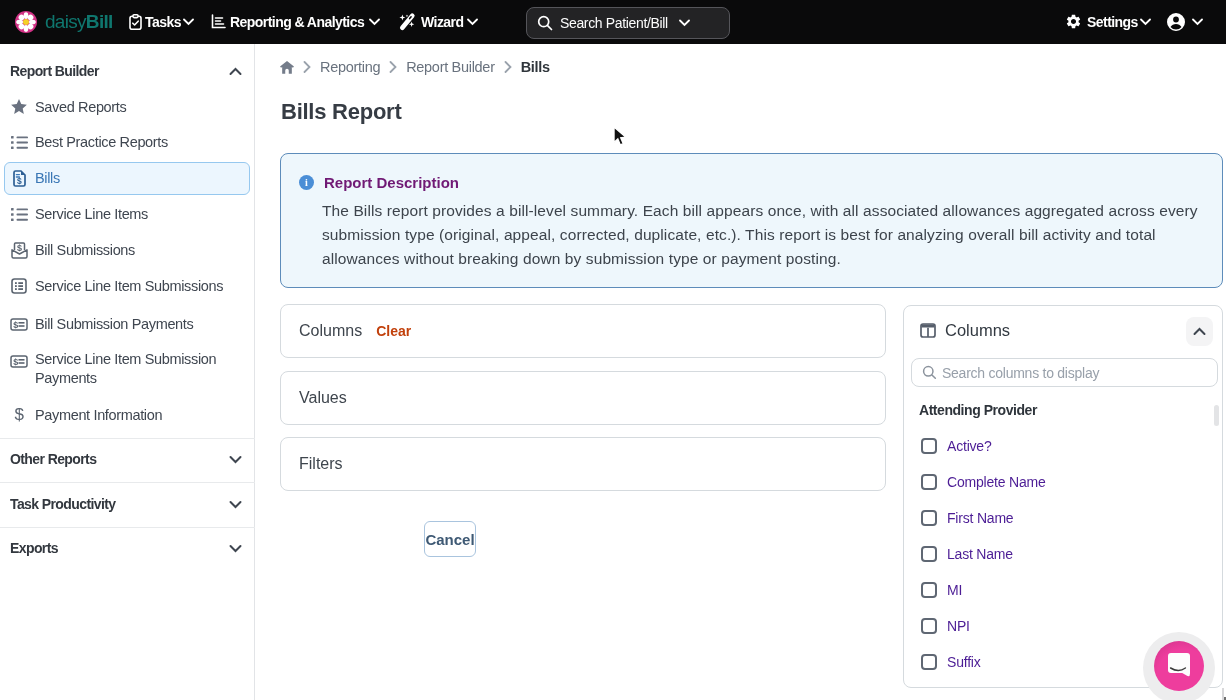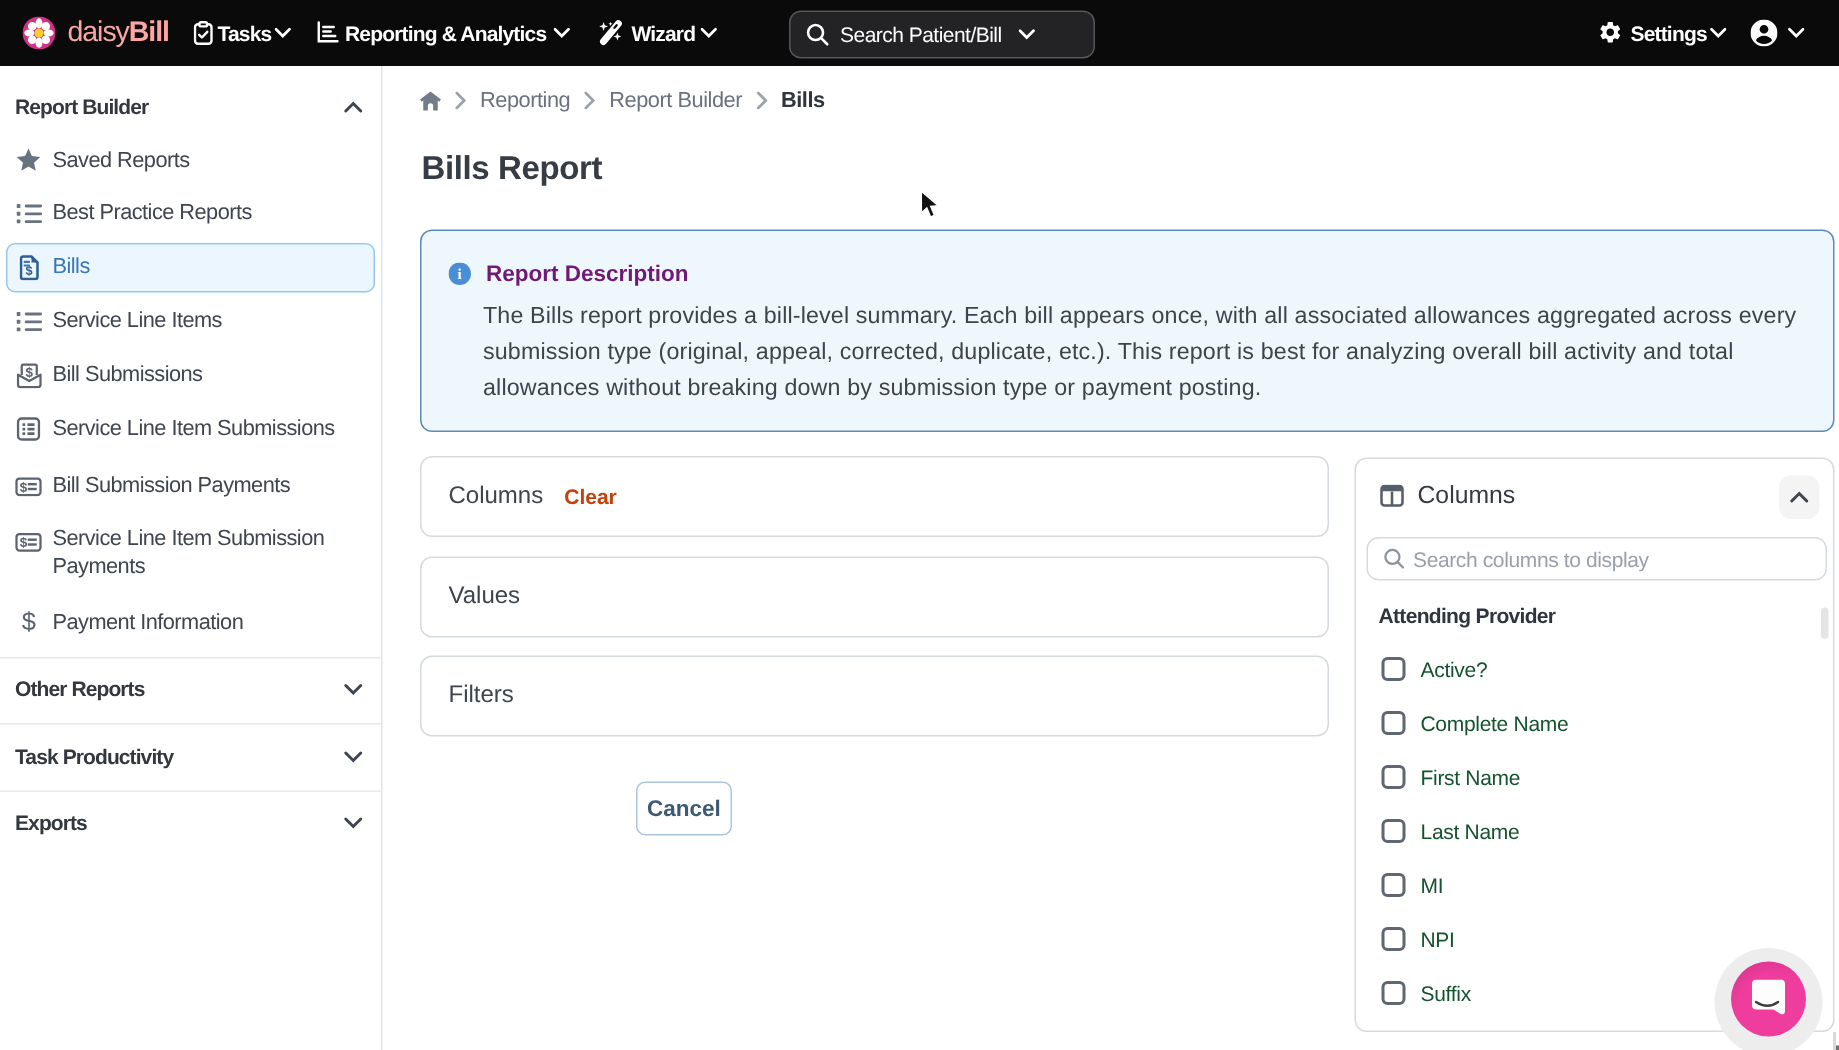--- a/index.html
+++ b/index.html
@@ -3,21 +3,21 @@
 <meta charset="utf-8">
 <style>
 * { margin:0; padding:0; box-sizing:border-box; }
 html,body { width:1226px; height:700px; overflow:hidden; background:#fff;
   font-family:"Liberation Sans", sans-serif; }
 .abs { position:absolute; }
 
 
 #nav { position:absolute; left:0; top:0; width:1226px; height:44px; background:#0a0a0b; }
 #nav .item { position:absolute; top:0; height:44px; display:flex; align-items:center; color:#fff; }
-#logo-txt { font-size:19px; color:#fca5a5; letter-spacing:-0.7px; }
+#logo-txt { font-size:19px; color:#0f766e; letter-spacing:-0.7px; }
 #logo-txt b { font-weight:700; }
 .navlbl { font-weight:700; font-size:14px; color:#fff; letter-spacing:-0.55px; }
 
 #searchbox { position:absolute; left:526px; top:7px; width:204px; height:32px;
   background:#232325; border:1px solid #55555a; border-radius:8px;
   display:flex; align-items:center; color:#fff; }
 #searchbox span { font-size:14px; color:#fdfdfd; letter-spacing:-0.35px; }
 
 
 #side { position:absolute; left:0; top:44px; width:255px; height:656px;
@@ -48,37 +48,37 @@
   color:#3d444c; white-space:nowrap; }
 
 .card { position:absolute; left:24px; width:606px; height:54px; background:#fff;
   border:1px solid #d5dade; border-radius:8px; display:flex; align-items:center; }
 .card .lbl { font-size:16px; color:#3e454d; margin-left:18px; }
 .card .clear { font-size:14px; font-weight:700; color:#c2410c; margin-left:14px; }
 
 #runbtn { position:absolute; left:48px; top:477px; width:104px; height:36px;
   background:#5b97e4; border-radius:6px; color:#fff; font-weight:700; font-size:15px;
   display:flex; align-items:center; justify-content:center; }
-#cancelbtn { position:absolute; left:168px; top:477px; width:64px; height:36px;
+#cancelbtn { position:absolute; left:168px; top:477px; width:52px; height:36px;
   background:#fff; border:1px solid #a9c4de; border-radius:6px; color:#3e5974;
   font-weight:700; font-size:15px; display:flex; align-items:center; justify-content:center; }
 
 
 #rp { position:absolute; left:647px; top:261px; width:320px; height:383px;
   background:#fff; border:1px solid #d5dade; border-radius:8px; }
 #rp-h { position:absolute; left:16px; top:15px; display:flex; align-items:center; }
 #rp-h span { font-size:16.5px; color:#333a42; margin-left:9px; }
 #rp-chev { position:absolute; right:9px; top:11px; width:27px; height:29px;
   background:#f4f4f5; border-radius:8px; display:flex; align-items:center; justify-content:center; }
 #rp-search { position:absolute; left:7px; top:52px; width:307px; height:29px;
   border:1px solid #d5dade; border-radius:8px; display:flex; align-items:center; }
 #rp-search span { color:#98a0aa; font-size:14px; letter-spacing:-0.25px; }
 .grp { position:absolute; left:15px; font-weight:700; font-size:14px; letter-spacing:-0.45px; color:#2f353c; }
 .cbrow { position:absolute; left:17px; height:20px; display:flex; align-items:center;
-  font-size:14px; letter-spacing:-0.2px; color:#14532d; }
+  font-size:14px; letter-spacing:-0.2px; color:#4c1d95; }
 .cb { width:16px; height:16px; border:2px solid #5f6773; border-radius:4px; margin-right:10px; flex:none; }
 #thumb { position:absolute; left:310px; top:99px; width:5px; height:21px; background:#e3e4e6; border-radius:2.5px; }
 
 
 #halo { position:absolute; left:1143px; top:632px; width:72px; height:72px;
   border-radius:50%; background:#ededee; }
 #intercom { position:absolute; left:1154px; top:641px; width:50px; height:50px;
   border-radius:50%; background:radial-gradient(circle at 60% 70%, #ee3d9d 0%, #ee3d9d 58%, #e03894 76%, #7c2153 100%); }
 </style>
 </head>

